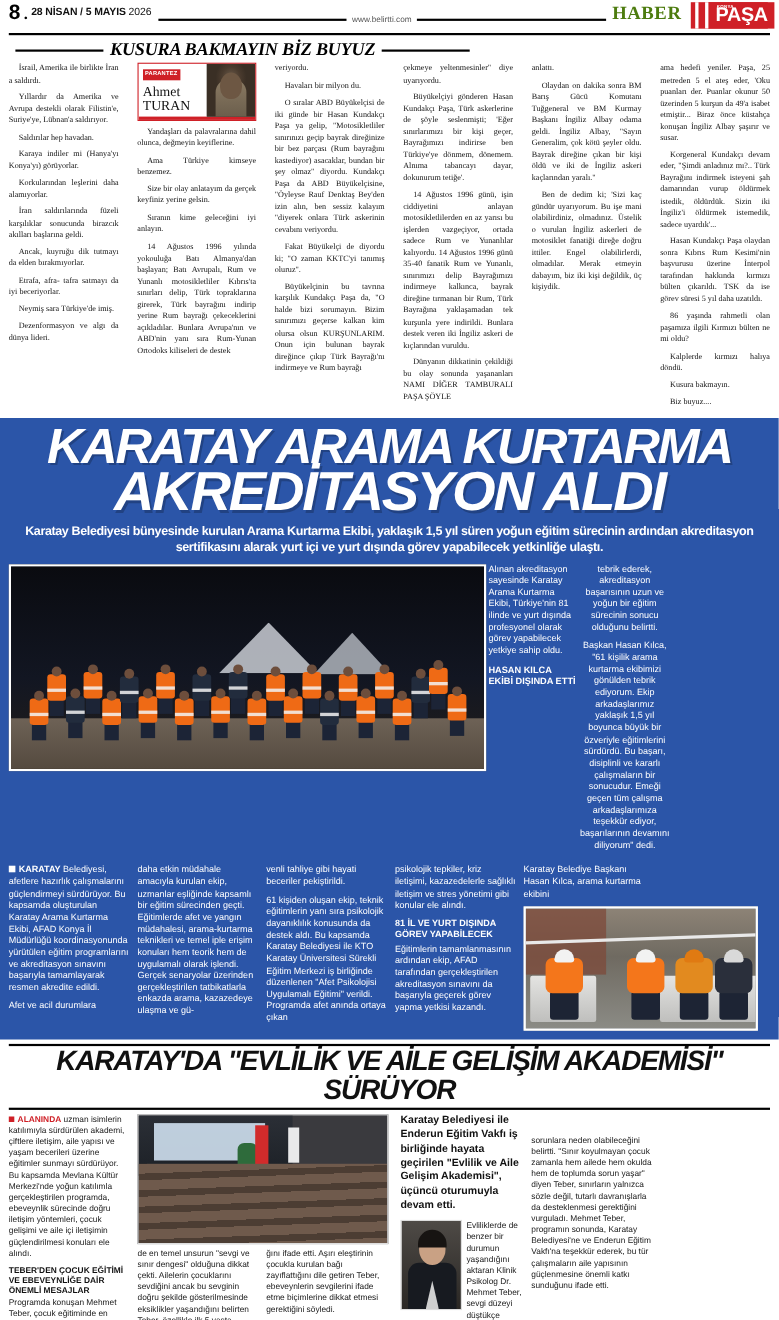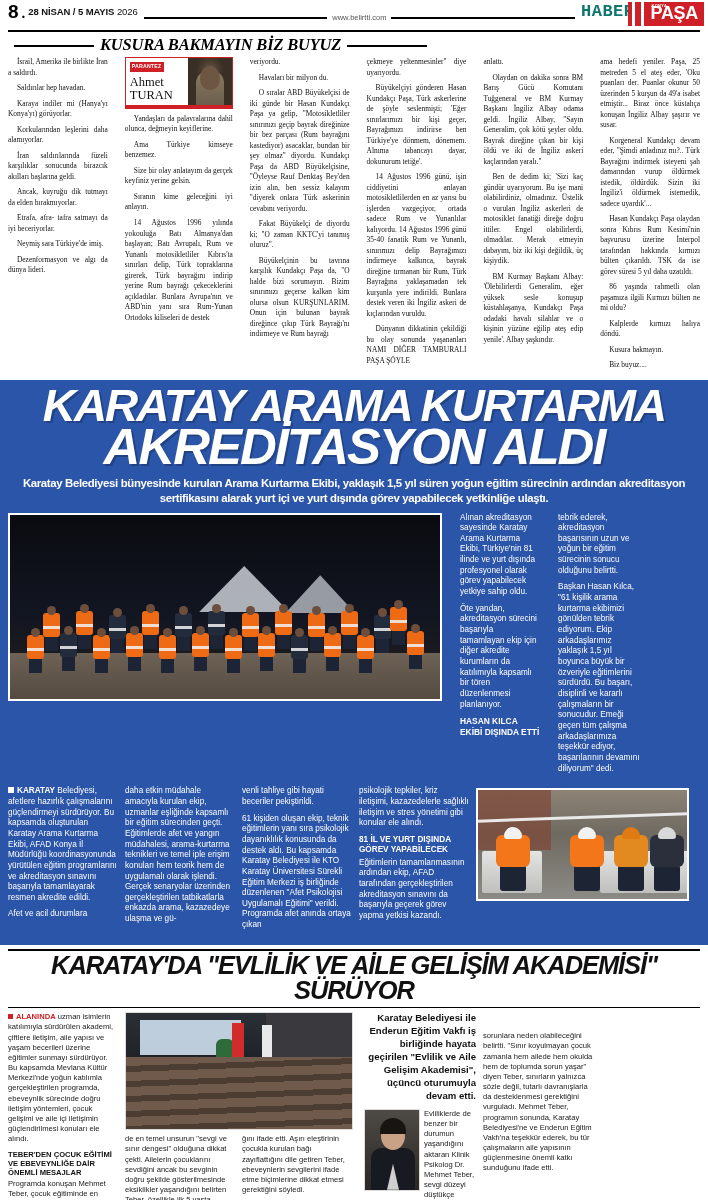--- a/index.html
+++ b/index.html
@@ -41,27 +41,27 @@
   .rule-wrap { flex: 1; display: flex; align-items: center; padding: 0 6px; margin-top: 11px; }
   .rule { flex: 1; height: 2px; background: #000; }
   .site-url {
     font-family: "Liberation Sans", sans-serif;
     font-size: 7.5px;
     color: #555;
     padding: 0 5px;
     white-space: nowrap;
   }
   .haber {
-    font-family: Liberation Mono, monospace;
+    font-family: Liberation Serif, serif;
     font-weight: bold;
     font-size: 17px;
     letter-spacing: 0.5px;
     line-height: 20px;
-    color: #0f766e;
-    padding-right: 6px;
+    color: #4d7c0f;
+    padding-right: 21px;
   }
   .imza-logo {
     position: relative;
     background: #cf2027;
     color: #fff;
     font-family: "Liberation Sans", sans-serif;
     font-weight: bold;
     font-size: 18px;
     letter-spacing: -0.3px;
     padding: 2px 6px 2px 7px;
@@ -188,21 +188,21 @@
     font-family: Liberation Sans, sans-serif;
     font-weight: bold;
     font-size: 11.4px;
     line-height: 1.28;
     text-align: center;
     margin-top: 6px;
     letter-spacing: -0.35px;
     color: #fff;
   }
 
-  .feature-body { display: flex; gap: 18px; margin-top: 7px; }
+  .feature-body { display: flex; gap: 2px; margin-top: 7px; }
   .photo-main {
     width: 434px; height: 188px;
     border: 2px solid #fff;
     position: relative;
     overflow: hidden;
     background: #0b0d12;
   }
   .photo-main .sky { position:absolute; inset:0; background: linear-gradient(180deg,#0a0b10 0%, #121622 55%, #241f1a 100%); }
   .photo-main .ground { position:absolute; left:0; right:0; bottom:0; height:46px; background: linear-gradient(180deg,#6e6256 0%, #544a3f 100%); }
   .photo-main .tentA { position:absolute; left:44%; top:28%; width:90px; height:46px; background:#c9cdd4; clip-path: polygon(50% 0, 100% 100%, 0 100%); opacity:.85;}
@@ -229,21 +229,21 @@
     line-height: 1.25;
     margin-bottom: 4px;
   }
   .photo-caption-col2 {
     width: 84px;
     font-family: "Liberation Sans", sans-serif;
     font-size: 8.2px;
     line-height: 1.3;
     color: #fff;
   }
-  .photo-caption-col2 p { margin-bottom: 6px; }
+  .photo-caption-col2 p { margin-bottom: 6px; text-align: center; }
 
   .feature-lower { display: flex; gap: 7px; margin-top: 6px; }
   .fcol {
     width: 110px;
     font-family: "Liberation Sans", sans-serif;
     font-size: 8.2px;
     line-height: 1.3;
     color: #fff;
   }
   .fcol p { margin-bottom: 6px; }
@@ -300,21 +300,21 @@
   .bcol p { margin-bottom: 5px; }
   .bcol .subhead { font-weight: bold; line-height:1.2; margin-bottom:2px; color:#111; }
   .sq { display:inline-block; width:5px;height:5px; background:#cf2027; margin-right:3px;}
   .lead-red { color:#cf2027; font-weight:bold; }
 
   .bot-deck {
     font-family: "Liberation Sans", sans-serif;
     font-weight: bold;
     font-size: 9.6px;
     line-height: 1.35;
-    text-align: right;
+    text-align: left;
     color: #111;
     margin-bottom: 6px;
   }
 
   .photo-hall {
     width: 228px; height: 118px;
     position: relative; overflow: hidden;
     background:#3a3a3e;
     border: 1px solid #ddd;
   }
@@ -365,20 +365,21 @@
 
   <div class="col-article">
     <div class="col-headline">
       <span class="hl-rule-l"></span><span>KUSURA BAKMAYIN BİZ BUYUZ</span><span class="hl-rule-r"></span>
     </div>
 
     <div class="cols">
 
       <div class="ccol">
         <p>İsrail, Amerika ile birlikte İran a saldırdı.</p>
+        <p>Yıllardır da Amerika ve Avrupa destekli olarak Filistin'e, Suriye'ye, Lübnan'a saldırıyor.</p>
         <p>Saldırılar hep havadan.</p>
         <p>Karaya indiler mi (Hanya'yı Konya'yı) görüyorlar.</p>
         <p>Korkularından leşlerini daha alamıyorlar.</p>
         <p>İran saldırılarında füzeli karşılıklar sonucunda birazcık akılları başlarına geldi.</p>
         <p>Ancak, kuyruğu dik tutmayı da elden bırakmıyorlar.</p>
         <p>Etrafa, afra- tafra satmayı da iyi beceriyorlar.</p>
         <p>Neymiş sara Türkiye'de imiş.</p>
         <p>Dezenformasyon ve algı da dünya lideri.</p>
       </div>
 
@@ -415,21 +416,20 @@
         <p class="noind">çekmeye yeltenmesinler" diye uyarıyordu.</p>
         <p>Büyükelçiyi gönderen Hasan Kundakçı Paşa, Türk askerlerine de şöyle seslenmişti; 'Eğer sınırlarımızı bir kişi geçer, Bayrağımızı indirirse ben Türkiye'ye dönmem, dönemem. Alnıma tabancayı dayar, dokunurum tetiğe'.</p>
         <p>14 Ağustos 1996 günü, işin ciddiyetini anlayan motosikletlilerden en az yarısı bu işlerden vazgeçiyor, ortada sadece Rum ve Yunanlılar kalıyordu. 14 Ağustos 1996 günü 35-40 fanatik Rum ve Yunanlı, sınırımızı delip Bayrağımızı indirmeye kalkınca, bayrak direğine tırmanan bir Rum, Türk Bayrağına yaklaşamadan tek kurşunla yere indirildi. Bunlara destek veren iki İngiliz askeri de kıçlarından vuruldu.</p>
         <p>Dünyanın dikkatinin çekildiği bu olay sonunda yaşananları NAMI DİĞER TAMBURALI PAŞA ŞÖYLE</p>
       </div>
 
       <div class="ccol">
         <p class="noind">anlattı.</p>
         <p>Olaydan on dakika sonra BM Barış Gücü Komutanı Tuğgeneral ve BM Kurmay Başkanı İngiliz Albay odama geldi. İngiliz Albay, "Sayın Generalim, çok kötü şeyler oldu. Bayrak direğine çıkan bir kişi öldü ve iki de İngiliz askeri kaçlarından yaralı."</p>
         <p>Ben de dedim ki; 'Sizi kaç gündür uyarıyorum. Bu işe mani olabilirdiniz, olmadınız. Üstelik o vurulan İngiliz askerleri de motosiklet fanatiği direğe doğru ittiler. Engel olabilirlerdi, olmadılar. Merak etmeyin dabayım, biz iki kişi değildik, üç kişiydik.</p>
-        <p>BM Kurmay Başkanı Albay: 'Ölebilirlerdi Generalim, eğer yüksek sesle konuşup küstahlaşanya, Kundakçı Paşa odadaki havalı silahlar ve o kişinin yüzüne eğilip ateş edip yenile'. Albay şaşkındır.</p>
       </div>
 
       <div class="ccol">
         <p class="noind">ama hedefi yeniler. Paşa, 25 metreden 5 el ateş eder, 'Oku puanları der. Puanlar okunur 50 üzerinden 5 kurşun da 49'a isabet etmiştir... Biraz önce küstahça konuşan İngiliz Albay şaşırır ve susar.</p>
         <p>Korgeneral Kundakçı devam eder, "Şimdi anladınız mı?.. Türk Bayrağını indirmek isteyeni şah damarından vurup öldürmek istedik, öldürdük. Sizin iki İngiliz'i öldürmek istemedik, sadece uyardık'...</p>
         <p>Hasan Kundakçı Paşa olaydan sonra Kıbrıs Rum Kesimi'nin başvurusu üzerine İnterpol tarafından hakkında kırmızı bülten çıkarıldı. TSK da ise görev süresi 5 yıl daha uzatıldı.</p>
         <p>86 yaşında rahmetli olan paşamıza ilgili Kırmızı bülten ne mi oldu?</p>
         <p>Kalplerde kırmızı halıya döndü.</p>
         <p>Kusura bakmayın.</p>
         <p>Biz buyuz....</p>
@@ -595,21 +595,20 @@
               <div class="legs"></div>
               <div class="vest"></div>
               <div class="stripe"></div>
               <div class="head"></div>
             </div>
         </div>
       </div>
 
       <div class="photo-caption-col">
         <p>Alınan akreditasyon sayesinde Karatay Arama Kurtarma Ekibi, Türkiye'nin 81 ilinde ve yurt dışında profesyonel olarak görev yapabilecek yetkiye sahip oldu.</p>
-        <p>Öte yandan, akreditasyon sürecini başarıyla tamamlayan ekip için diğer akredite kurumların da katılımıyla kapsamlı bir tören düzenlenmesi planlanıyor.</p>
         <div class="cap-sub">HASAN KILCA EKİBİ DIŞINDA ETTİ</div>
       </div>
 
       <div class="photo-caption-col2">
         <p>tebrik ederek, akreditasyon başarısının uzun ve yoğun bir eğitim sürecinin sonucu olduğunu belirtti.</p>
         <p>Başkan Hasan Kılca, "61 kişilik arama kurtarma ekibimizi gönülden tebrik ediyorum. Ekip arkadaşlarımız yaklaşık 1,5 yıl boyunca büyük bir özveriyle eğitimlerini sürdürdü. Bu başarı, disiplinli ve kararlı çalışmaların bir sonucudur. Emeği geçen tüm çalışma arkadaşlarımıza teşekkür ediyor, başarılarının devamını diliyorum" dedi.</p>
       </div>
     </div>
 
     <div class="feature-lower">
@@ -627,20 +626,21 @@
         <p>61 kişiden oluşan ekip, teknik eğitimlerin yanı sıra psikolojik dayanıklılık konusunda da destek aldı. Bu kapsamda Karatay Belediyesi ile KTO Karatay Üniversitesi Sürekli Eğitim Merkezi iş birliğinde düzenlenen "Afet Psikolojisi Uygulamalı Eğitimi" verildi. Programda afet anında ortaya çıkan</p>
       </div>
 
       <div class="fcol">
         <p>psikolojik tepkiler, kriz iletişimi, kazazedelerle sağlıklı iletişim ve stres yönetimi gibi konular ele alındı.</p>
         <div class="subhead">81 İL VE YURT DIŞINDA GÖREV YAPABİLECEK</div>
         <p>Eğitimlerin tamamlanmasının ardından ekip, AFAD tarafından gerçekleştirilen akreditasyon sınavını da başarıyla geçerek görev yapma yetkisi kazandı.</p>
       </div>
 
       <div class="fcol">
+        <p>Karatay Belediye Başkanı Hasan Kılca, arama kurtarma ekibini</p>
         <div class="photo-sec">
           <div class="bg"></div>
           <div class="wall"></div>
           <div class="tape"></div>
           <div class="barrier b1"></div>
           <div class="barrier b2"></div>
           <div class="barrier b3"></div>
           <div class="rescuer" style="left:18px">
               <div class="leg"></div>
               <div class="torso"></div>

